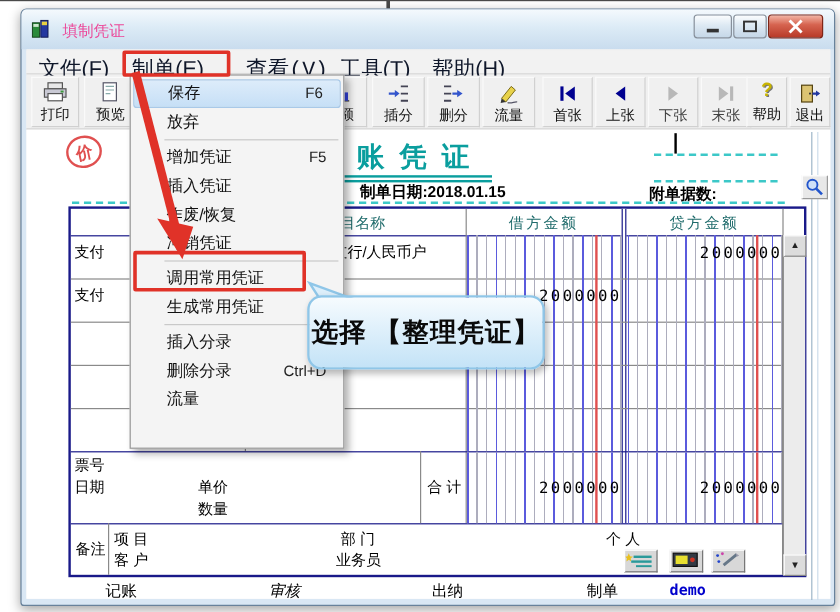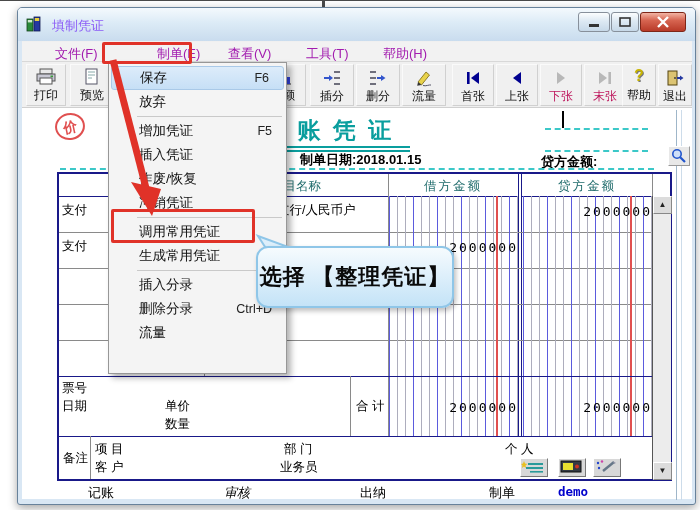--- a/index.html
+++ b/index.html
@@ -8,34 +8,34 @@
   .abs{position:absolute;box-sizing:border-box;}
   
   .topline{left:0;top:0;width:700px;height:1px;background:#4a4a4a;}
   .toptick{left:322px;top:0;width:3px;height:7px;background:#4a4a4a;}
   
   .win{left:17px;top:7px;width:679px;height:498px;background:#d9e7f4;
        border:1px solid #68829b;border-radius:5px 5px 3px 3px;
        box-shadow:0 3px 10px rgba(0,0,0,.35);}
   .titlebar{left:18px;top:8px;width:677px;height:33px;border-radius:4px 4px 0 0;
        background:linear-gradient(#f4f9fd,#dcebf6 45%,#c9dcee);}
-  .wintitle{left:52px;top:17px;font-size:13px;color:#8b5cf6;}
+  .wintitle{left:52px;top:17px;font-size:13px;color:#ec4899;}
   .capbtn{top:12px;height:20px;border:1px solid #87909b;border-radius:3px;
        background:linear-gradient(#fbfdfe,#dde9f3 45%,#c6d8e8);}
   .capclose{background:linear-gradient(#f2b4a4,#d66450 42%,#b83a28);border-color:#7e2618;}
   
   .client{left:22px;top:41px;width:670px;height:458px;background:#f0f0f0;}
   .menubar{left:22px;top:42px;width:670px;height:20px;background:#f2f2f2;border-bottom:1px solid #d8d8d8;}
-  .mitem{top:45px;font-size:13px;color:#a21caf;margin-left:23px;}
+  .mitem{top:45px;font-size:18px;color:#0f172a;}
   .toolbar{left:22px;top:63px;width:670px;height:45px;background:#f0f0f0;border-bottom:1px solid #d0d0d0;}
   .tbtn{top:64px;height:42px;border:1px solid #d0d0d0;border-top-color:#fafafa;border-left-color:#fafafa;
         background:#f0f0f0;text-align:center;font-size:12px;color:#111;}
   .tbtn .ic{height:20px;margin-top:2px;}
   .tbtn .lb{display:block;line-height:16px;}
-  .tbtn.dis{color:#be185d;}
+  .tbtn.dis{color:#404040;}
   
   .content{left:22px;top:108px;width:670px;height:391px;background:#ffffff;}
   .framev1{left:676px;top:110px;width:1px;height:390px;background:#9fb6c9;}
   .framev2{left:681px;top:110px;width:1px;height:390px;background:#cddcea;}
   .stamp{left:55px;top:113px;width:30px;height:27px;border:2px solid #e05050;border-radius:50%;
          transform:rotate(-12deg);color:#e05050;font-size:14px;font-weight:bold;text-align:center;line-height:24px;}
   .vtitle{left:262px;top:115px;font-size:23px;font-weight:bold;color:#0a9e9e;letter-spacing:3px;}
   .uline{height:2px;background:#0a9e9e;}
   .vdate{left:300px;top:151px;font-size:13px;font-weight:bold;color:#000;}
   .cursorbar{left:562px;top:111px;width:2px;height:17px;background:#000;}
@@ -112,22 +112,22 @@
 <div class="abs capbtn capclose" style="left:640px;width:46px;">
   <svg width="44" height="18" viewBox="0 0 44 18">
     <path d="M17 4 L27 14 M27 4 L17 14" stroke="#fff" stroke-width="2.4"></path>
     </svg>
 </div>
 
 <div class="abs client"></div>
 
 <div class="abs menubar"></div>
 <div class="abs mitem" style="left:32px;">文件(F)</div>
-<div class="abs mitem" style="left:134px;">制单(E)</div>
-<div class="abs mitem" style="left:205px;">查看(V)</div>
+<div class="abs mitem" style="left:110px;">制单(E)</div>
+<div class="abs mitem" style="left:205px;font-family:Liberation Mono, monospace;">查看(V)</div>
 <div class="abs mitem" style="left:283px;">工具(T)</div>
 <div class="abs mitem" style="left:360px;">帮助(H)</div>
 
 <div class="abs toolbar"></div>
 
 <div class="abs tbtn" style="left:26px;width:40px;">
   <svg class="ic" style="margin:2px auto 0;" width="20" height="18" viewBox="0 0 20 18">
     <rect x="4" y="1" width="12" height="5" fill="#e8e8e8" stroke="#555"></rect>
     <rect x="1" y="6" width="18" height="7" fill="#c9c9d4" stroke="#555"></rect>
     <rect x="4" y="10" width="12" height="6" fill="#fff" stroke="#555"></rect>
@@ -222,21 +222,21 @@
 <div class="abs stamp" style="left: 55px; top: 113px;">价</div>
 <div class="abs vtitle" style="left: 262px; top: 115px;">记 账 凭 证</div>
 <div class="abs uline" style="left:262px;top:146px;width:148px;"></div>
 <div class="abs uline" style="left:262px;top:150px;width:148px;height:1.5px;"></div>
 <div class="abs vdate" style="left: 300px; top: 151px;">
   <span>制单日期:</span><span>2018.01.15</span>
 </div>
 <div class="abs cursorbar" style="left: 562px; top: 111px;"></div>
 <div class="abs cdash" style="left:545px;top:128px;width:103px;"></div>
 <div class="abs cdash" style="left:545px;top:150px;width:103px;"></div>
-<div class="abs attach" style="left: 541px; top: 153px;">贷方金额:</div>
+<div class="abs attach" style="left: 541px; top: 153px;">附单据数:</div>
 <div class="abs cdash" style="left:60px;top:168px;width:594px;"></div>
 <div class="abs magbtn">
   <svg width="20" height="18" viewBox="0 0 20 18">
     <circle cx="8" cy="7" r="4.2" fill="#cfe0f8" stroke="#2255cc" stroke-width="1.6"></circle>
     <path d="M11.2 10.2 L16 15" stroke="#2255cc" stroke-width="2.2"></path>
     </svg>
 </div>
 
 <div class="abs tbl">
 

